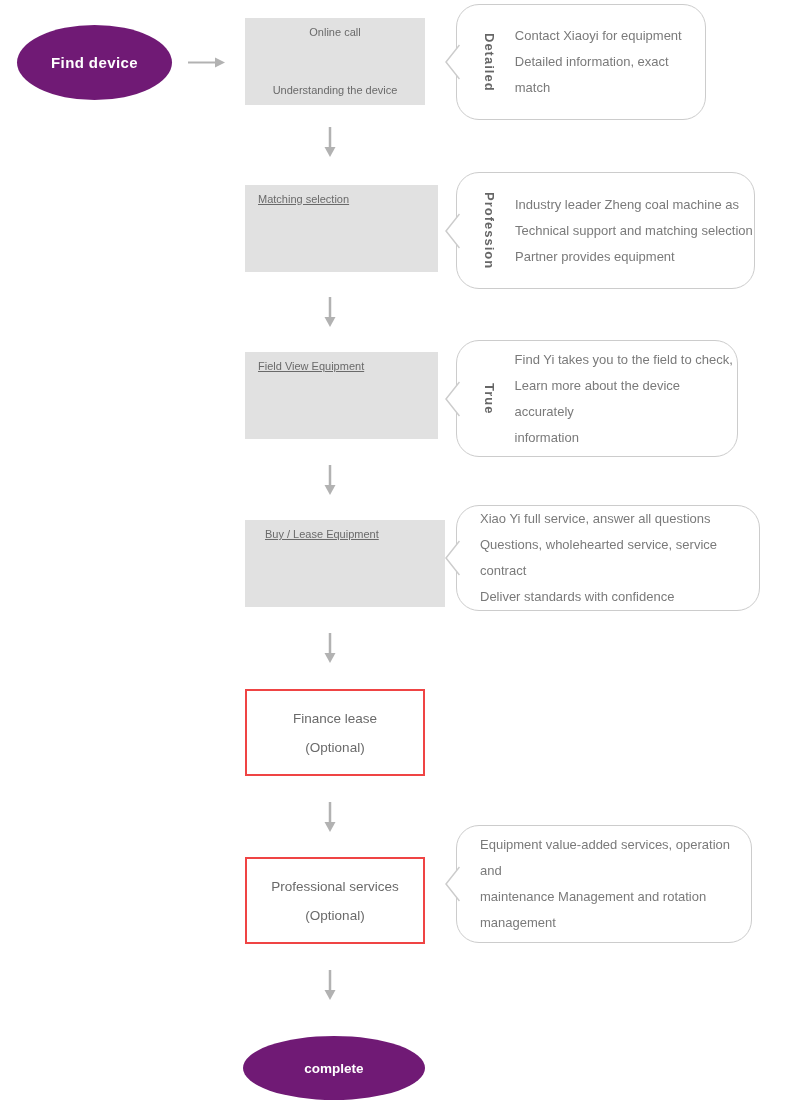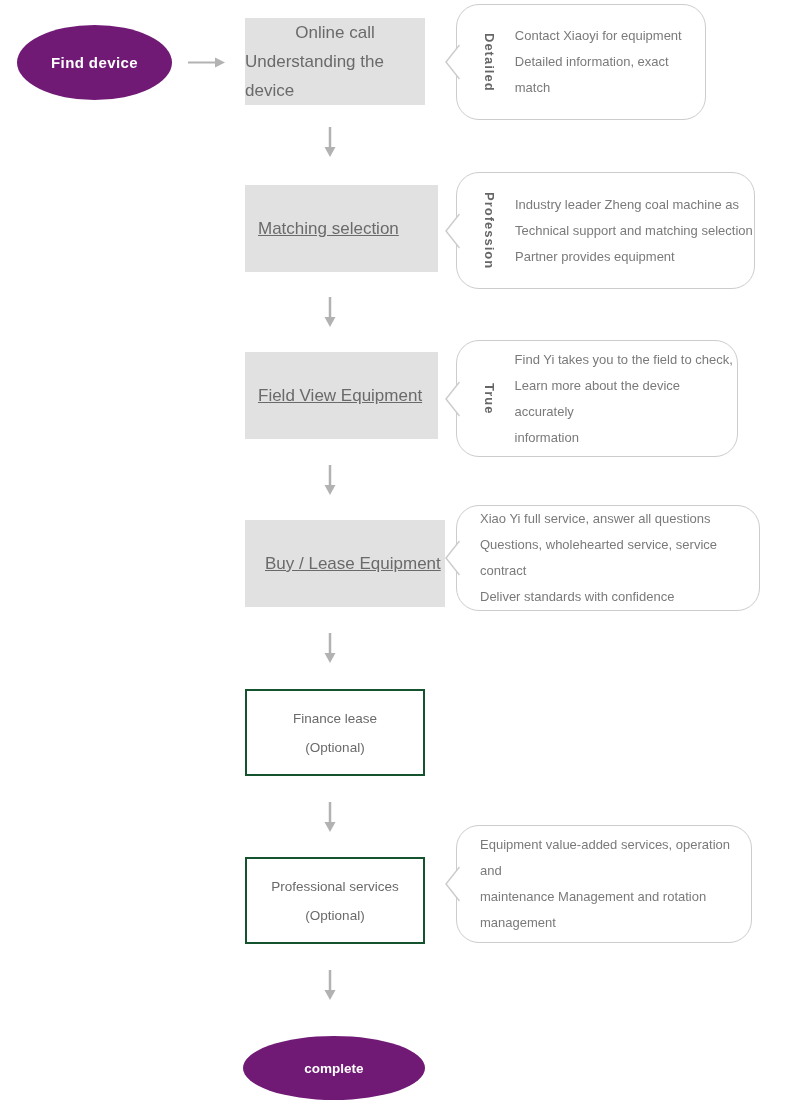--- a/index.html
+++ b/index.html
@@ -9,26 +9,26 @@
   }
   .oval{
     position:absolute;border-radius:50%;background:#701a75;
     display:flex;align-items:center;justify-content:center;
     color:#ffffff;font-weight:bold;
   }
   .oval-start{left:17px;top:25px;width:155px;height:75px;font-size:15px;letter-spacing:.4px;}
   .oval-end{left:243px;top:1036px;width:182px;height:64px;font-size:13.5px;}
   .gbox{
     position:absolute;left:245px;width:180px;height:87px;background:#e1e1e1;
-    color:#6a6a6a;font-size:17px;display:flex;flex-direction:column;justify-content:center;
+    color:#6a6a6a;font-size:11px;display:flex;flex-direction:column;justify-content:space-between;
     line-height:29px;
   }
   .wbox{
     position:absolute;left:245px;width:180px;height:87px;background:#ffffff;
-    border:2px solid #14532d;color:#6a6a6a;font-size:13.5px;
+    border:2px solid #ef4444;color:#6a6a6a;font-size:13.5px;
     display:flex;flex-direction:column;justify-content:center;align-items:center;
     line-height:29px;box-sizing:border-box;
   }
   .box-center{align-items:center;}
   .box-left{align-items:flex-start;padding-left:13px;text-decoration:underline;}
   .bubble{
     position:absolute;left:456px;background:#ffffff;border:1.5px solid #cccccc;
     border-radius:23px;box-sizing:border-box;
     display:flex;align-items:center;
   }

